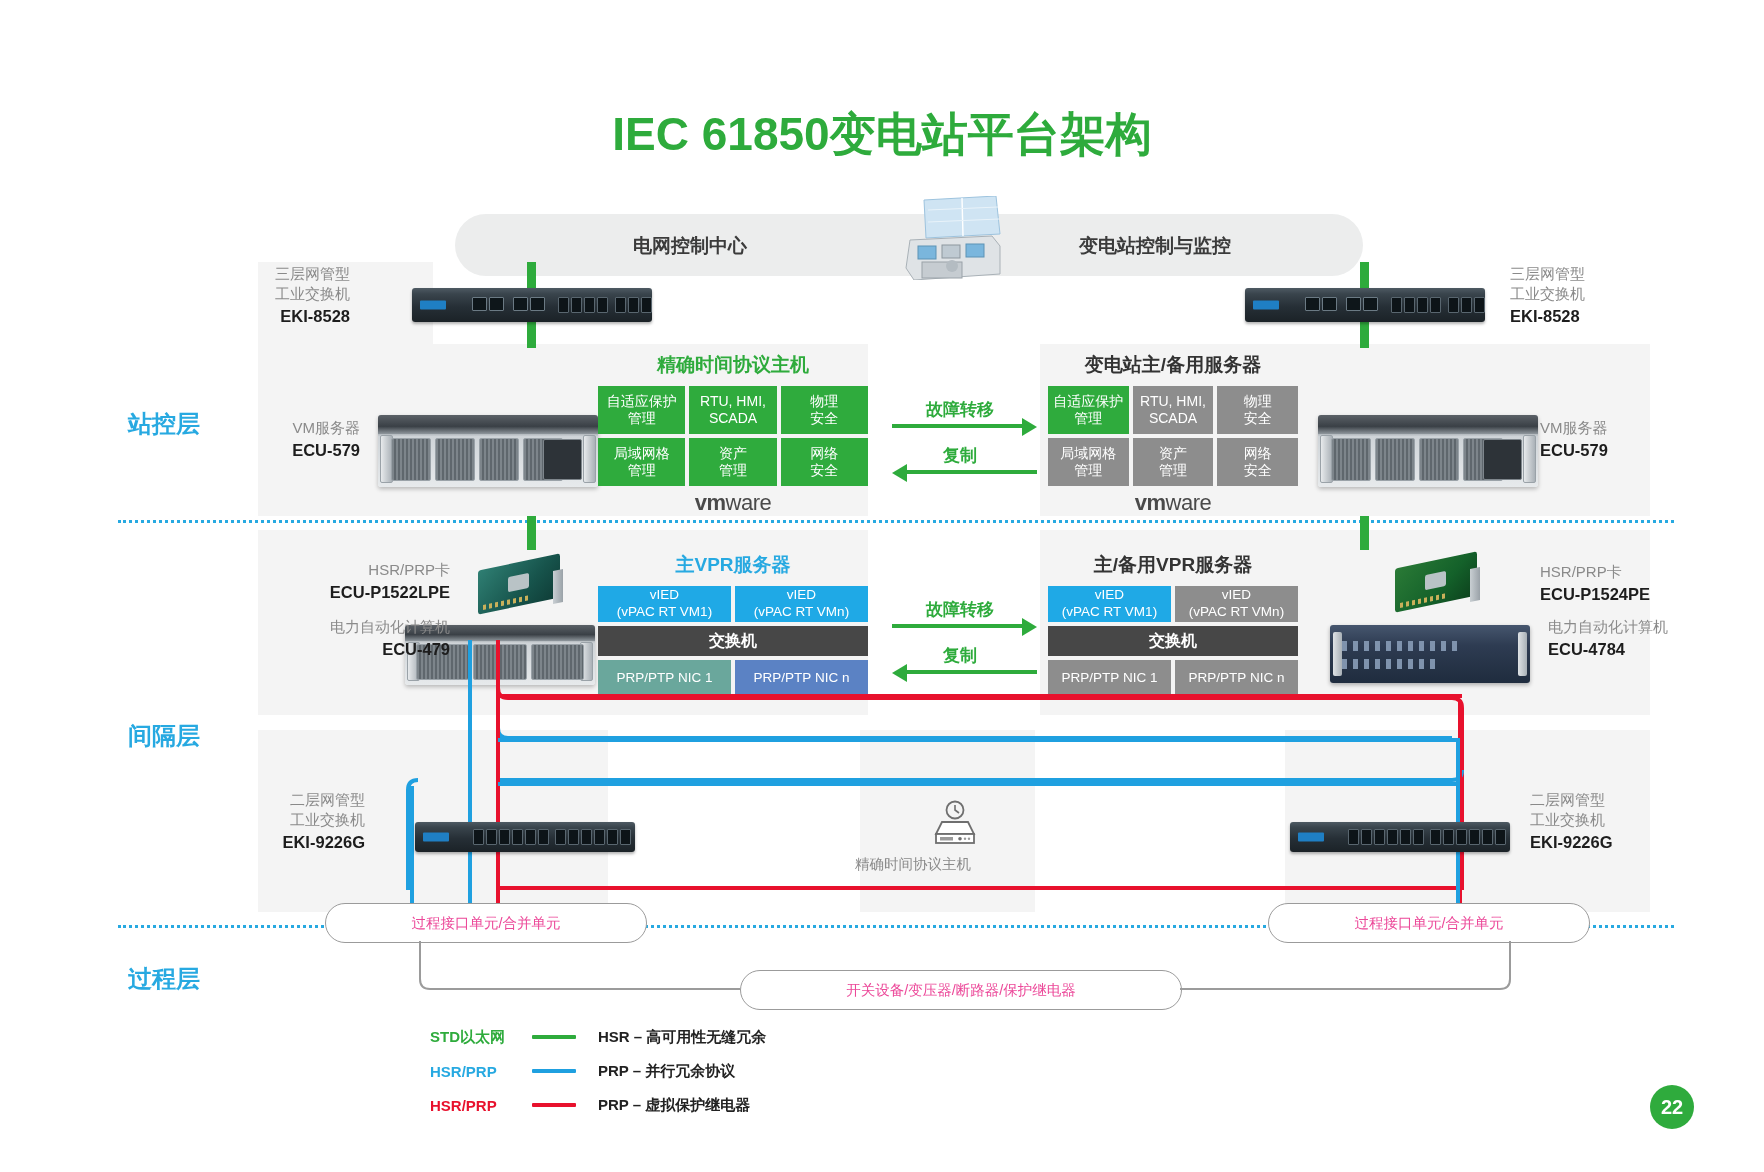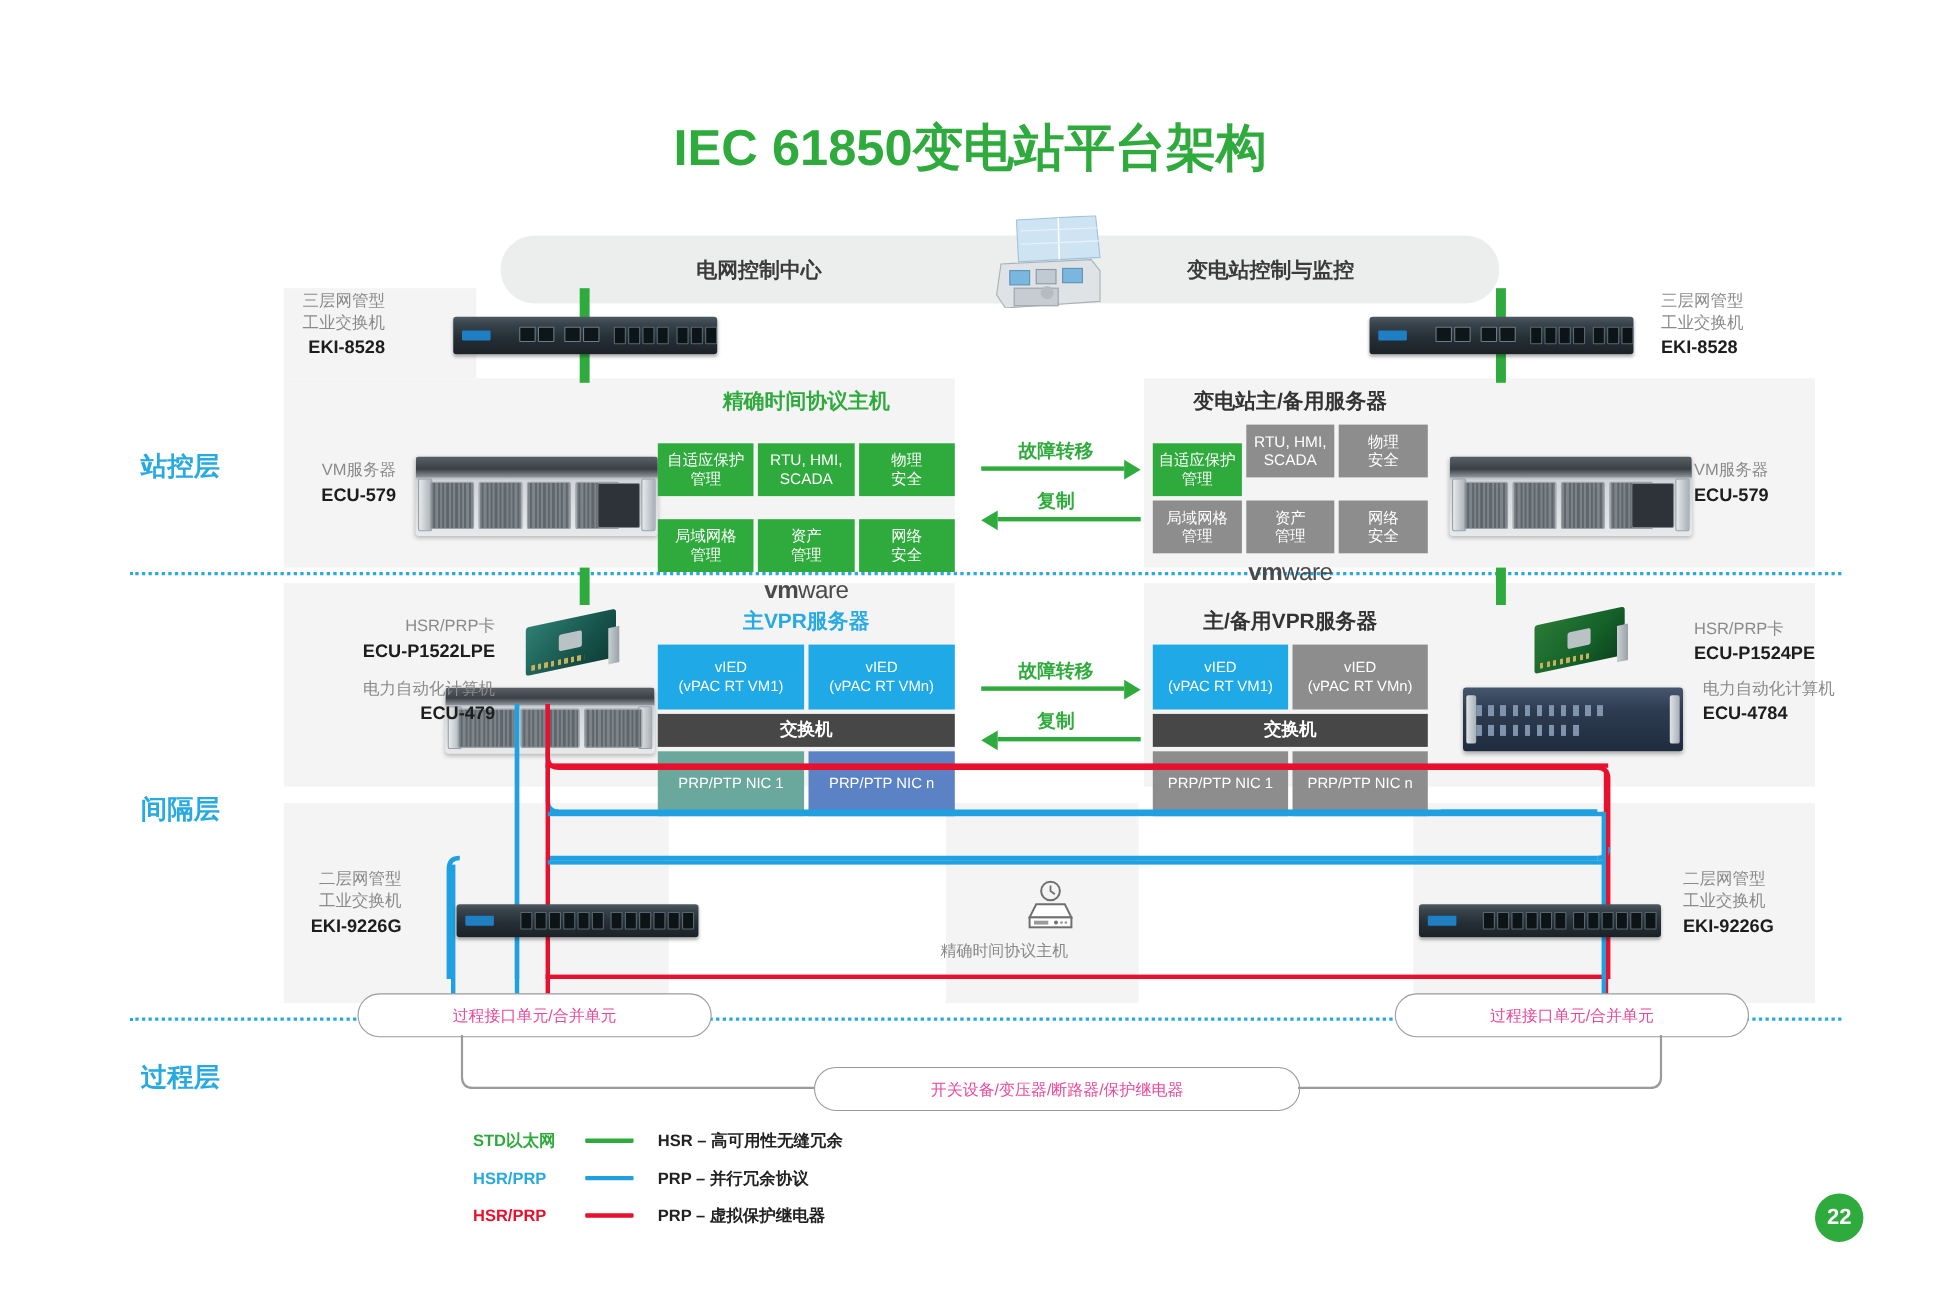--- a/index.html
+++ b/index.html
@@ -142,36 +142,36 @@
   
   .srv-title{font-size:19px;font-weight:bold;text-align:center;}
   .srv-title.green{color:#2eab3c;}
   .srv-title.dark{color:#333333;}
   .grid3{display:grid;grid-template-columns:repeat(3,1fr);gap:4px;}
   .cell{
     display:flex;align-items:center;justify-content:center;text-align:center;
     color:#ffffff;font-size:14px;line-height:1.25;padding:4px 2px;
     box-sizing:border-box;height:48px;
   }
-  .cell.green{background:#2fab3d;margin-top:17px;}
+  .cell.green{background:#2fab3d;}
   .cell.gray{background:#8d8d8d;}
   .vmware{
     text-align:center;font-size:22px;font-weight:bold;color:#4a4a4a;
     letter-spacing:-.5px;margin-top:4px;
   }
   .vmware span{font-weight:normal;}
 
   
   .vpr-title{font-size:19px;font-weight:bold;text-align:center;}
   .vpr-title.blue{color:#27a9e1;}
   .vpr-title.dark{color:#333333;}
   .vrow{display:flex;gap:4px;}
   .vcell{
     flex:1;display:flex;align-items:center;justify-content:center;text-align:center;
-    color:#fff;font-size:13.5px;line-height:1.25;height:59px;box-sizing:border-box;
+    color:#fff;font-size:13.5px;line-height:1.25;height:36px;box-sizing:border-box;
   }
   .vcell.cyan{background:#1fa9e6;}
   .vcell.gray{background:#8d8d8d;}
   .vcell.teal{background:#6aa79c;}
   .vcell.steel{background:#5b82c4;}
   .vswitch{
     background:#474747;color:#fff;font-size:16px;font-weight:bold;
     text-align:center;height:30px;line-height:30px;margin:4px 0;
   }
 

